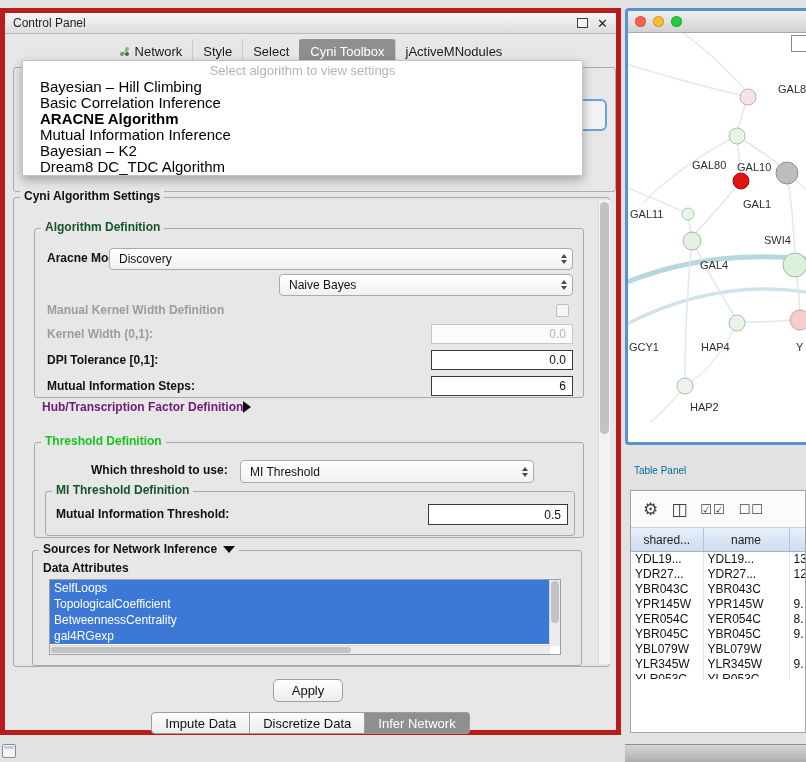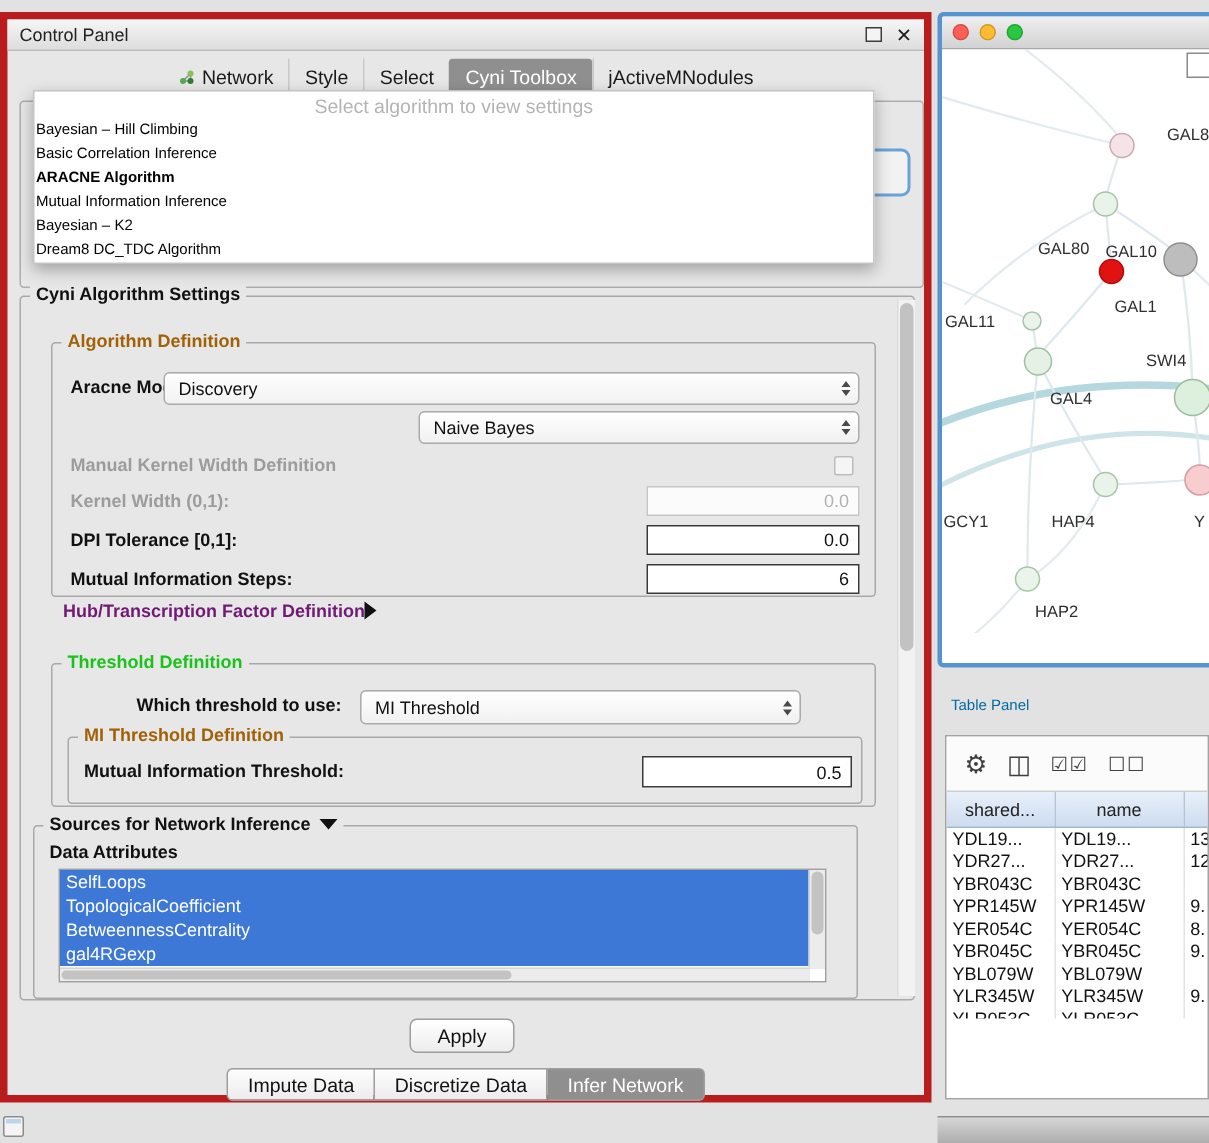--- a/index.html
+++ b/index.html
@@ -18,26 +18,26 @@
   .tab{padding:3px 10px;font-size:13px;color:#1a1a1a;display:flex;align-items:center;gap:5px;border-left:1px solid #c9c9c9;height:18px;}
   .tab:first-child{border-left:none;}
   .tab.selected{background:#8f8f8f;color:#fff;border-radius:3px;border-left-color:transparent;}
   .tab-icon{display:flex;align-items:center;}
 
   .ghost-groupbox{position:absolute;left:8px;top:54px;width:603px;height:125px;border:1px solid #adadad;border-radius:3px;box-sizing:border-box;background:#e7e7e7;}
   .help-btn{position:absolute;left:572px;top:86px;width:30px;height:32px;border:2px solid #6aa3d8;border-radius:6px;background:#f2f2f2;box-sizing:border-box;}
 
   .popup{position:absolute;left:17px;top:47px;width:561px;height:116px;background:#fff;border:1px solid #c4c4c4;box-shadow:0 4px 10px rgba(0,0,0,.3);z-index:20;box-sizing:border-box;padding-top:1px;}
   .popup-placeholder{text-align:center;color:#b4b4b4;font-size:13px;height:17px;line-height:17px;}
-  .popup-item{font-size:10px;height:16px;line-height:16px;padding-left:1px;color:#000;white-space:nowrap;}
+  .popup-item{font-size:15px;height:16px;line-height:16px;padding-left:17px;color:#000;white-space:nowrap;}
   .popup-item.bold{font-weight:bold;}
 
   .groupbox{position:absolute;border:1px solid #a9a9a9;border-radius:3px;box-sizing:border-box;}
   .gb-title{position:absolute;top:-9px;left:6px;background:#e7e7e7;padding:0 4px;font-size:12px;font-weight:bold;color:#111;white-space:nowrap;display:flex;align-items:center;gap:6px;}
-  .gb-title.blue{color:#a16207;}
+  .gb-title.blue{color:#14532d;}
   .gb-title.green{color:#19c319;}
   .main-gb{left:8px;top:184px;width:597px;height:470px;}
 
   .form-label{position:absolute;font-size:12px;font-weight:bold;color:#111;white-space:nowrap;}
   .form-label.disabled{color:#9c9c9c;}
 
   .combo{position:absolute;background:linear-gradient(#ffffff,#f1f1f1);border:1px solid #ababab;border-radius:4px;display:flex;align-items:center;font-size:12px;box-sizing:border-box;padding-left:9px;color:#111;}
   .combo .arrows{margin-left:auto;margin-right:5px;display:flex;flex-direction:column;gap:2px;}
   .tri-up{width:0;height:0;border-left:3.5px solid transparent;border-right:3.5px solid transparent;border-bottom:4.5px solid #4a4a4a;}
   .tri-dn{width:0;height:0;border-left:3.5px solid transparent;border-right:3.5px solid transparent;border-top:4.5px solid #4a4a4a;}
@@ -201,21 +201,21 @@
             </span>
         </div>
 
         <div class="groupbox" style="left:10px;top:48px;width:530px;height:45px;">
           <span class="gb-title blue">MI Threshold Definition</span>
           <span class="form-label" style="left:10px;top:15px;">Mutual Information Threshold:</span>
           <div class="textfield" style="left:382px;top:12px;width:140px;height:21px;">0.5</div>
         </div>
       </div>
 
-      <div class="groupbox" style="left:8px;top:352px;width:550px;height:116px;">
+      <div class="groupbox" style="left:18px;top:352px;width:550px;height:116px;">
         <span class="gb-title">
           <span>Sources for Network Inference</span>
           <span class="tri-collapse"></span>
         </span>
         <span class="form-label" style="left:10px;top:10px;">Data Attributes</span>
         <div class="attr-list" style="left:16px;top:28px;width:512px;height:76px;">
           <div>
               <div class="attr-item">SelfLoops</div>
               <div class="attr-item">TopologicalCoefficient</div>
               <div class="attr-item">BetweennessCentrality</div>

